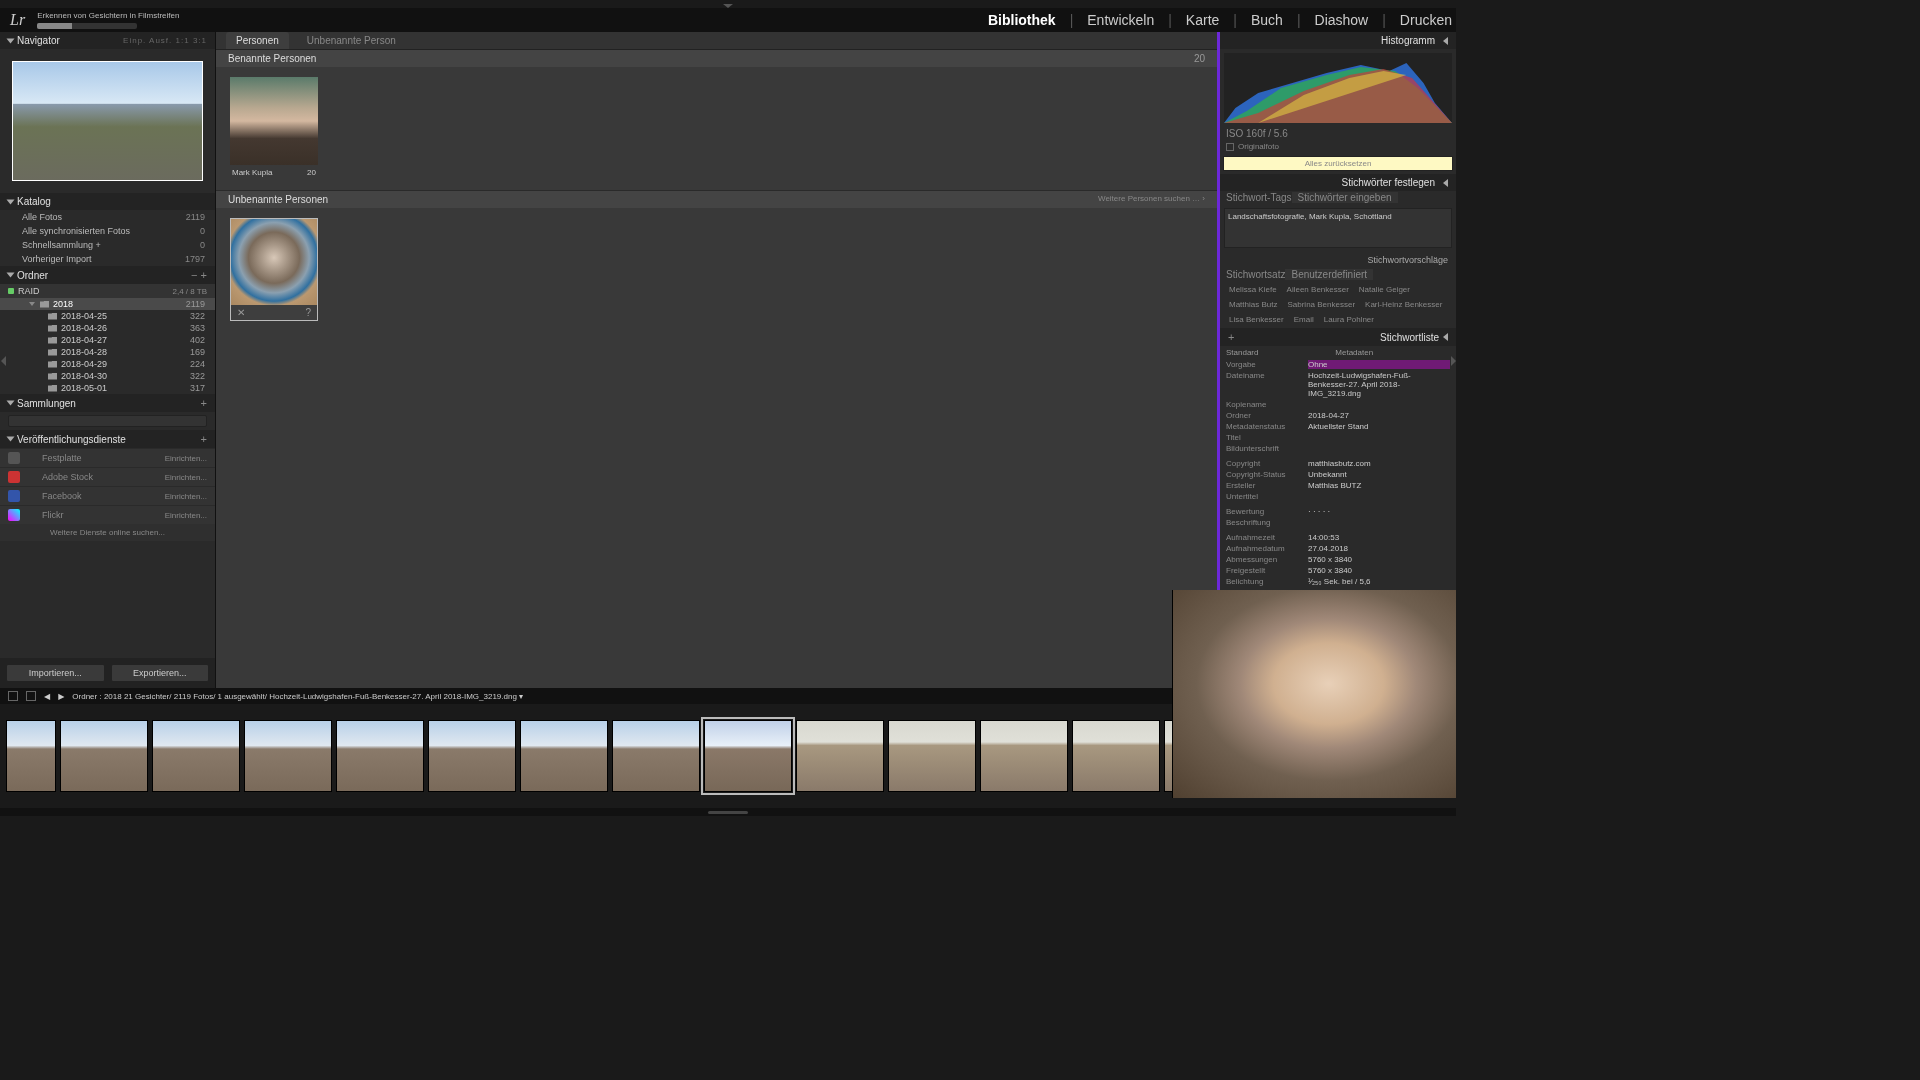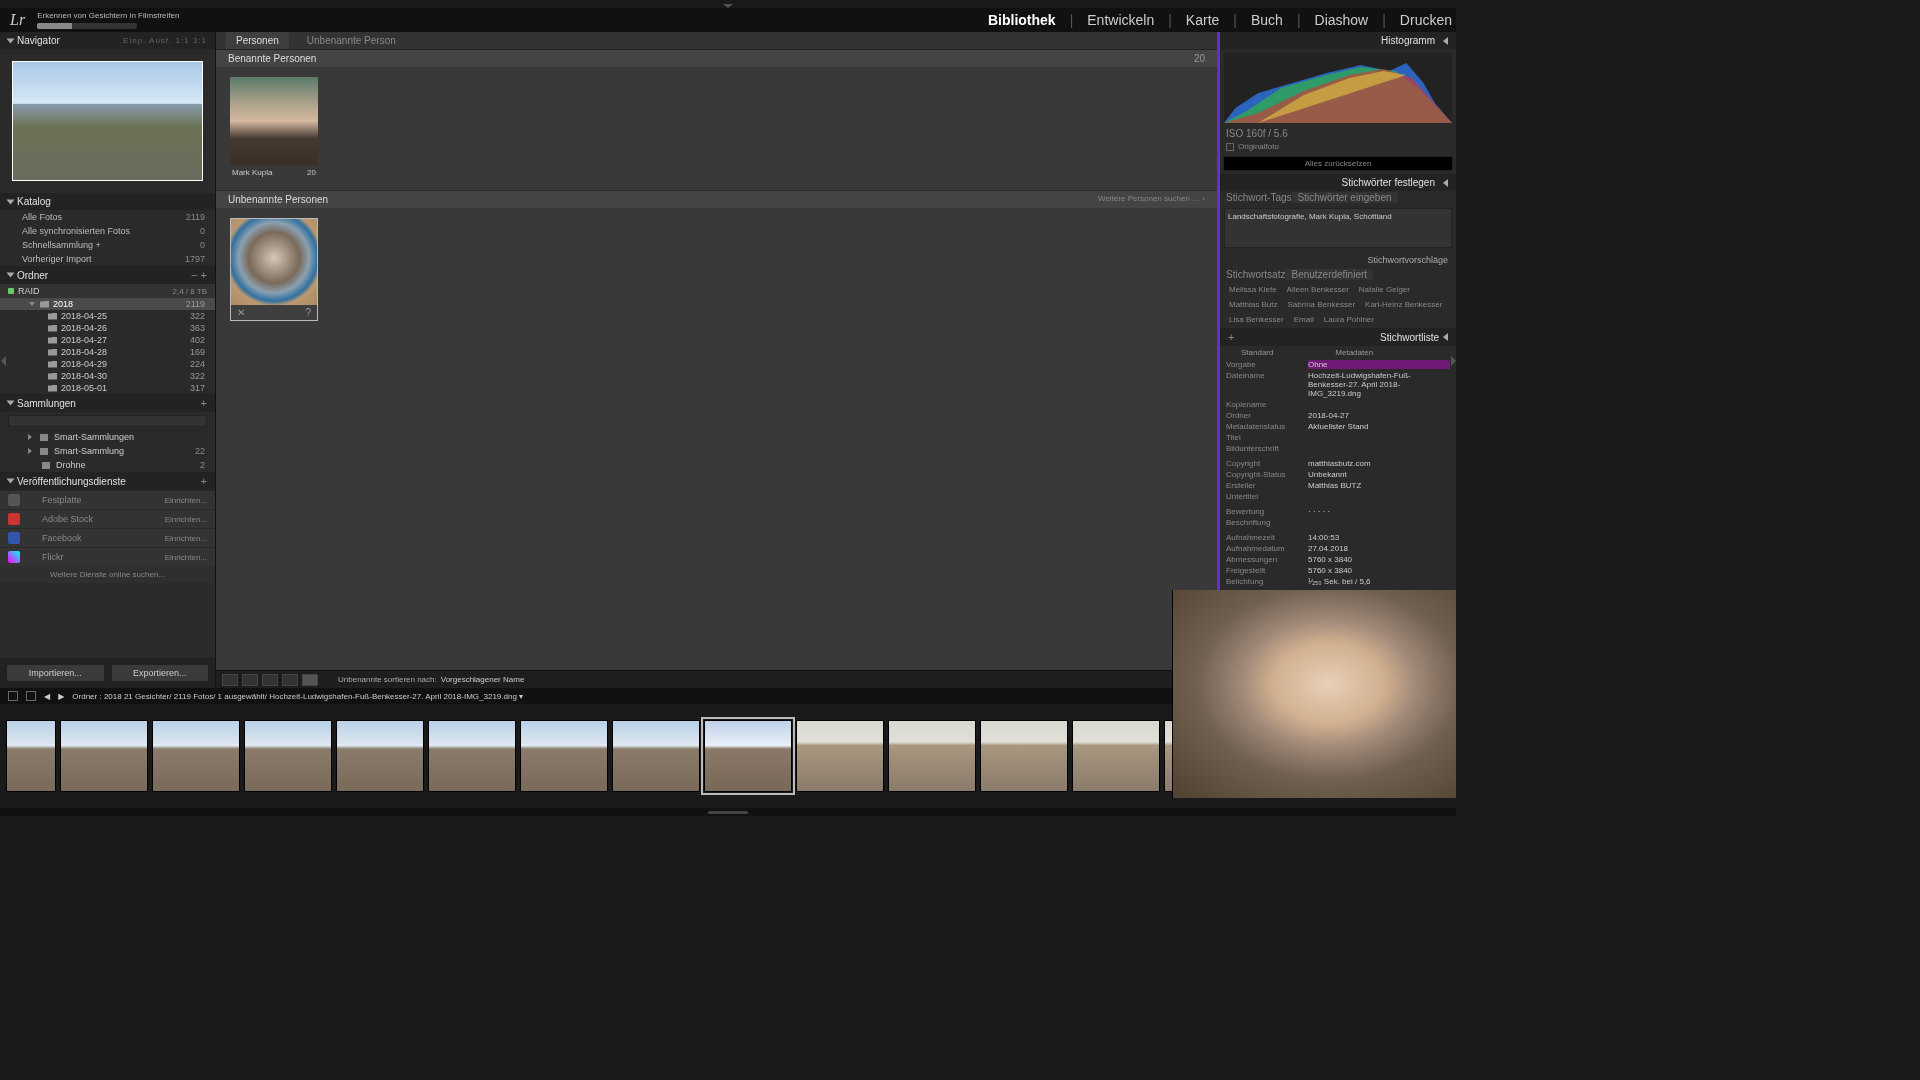--- a/index.html
+++ b/index.html
@@ -85,24 +85,24 @@
   
   .histo{height:70px;margin:4px;background:#222;position:relative;display:flex;align-items:flex-end;justify-content:center}
   .histo svg{width:100%;height:100%}
   .meta-row{display:flex;font-size:8px;color:#aaa;padding:1px 6px}
   .meta-row .lab{width:82px;color:#888;padding-right:6px}
   .meta-row .val{flex:1;color:#ccc}
   .tiny{font-size:10px;color:#888;padding:1px 6px;display:flex;justify-content:flex-start}
   .kw-field{background:#333;margin:4px;padding:3px;font-size:8px;color:#ccc;border:1px solid #222;min-height:40px}
   .kw-chips{display:flex;flex-wrap:wrap;gap:4px;padding:3px 6px;font-size:8px;color:#888}
   .chip{padding:1px 3px}
-  .reset-btn{background:#000000;border:1px solid #222;color:#888;font-size:8px;padding:2px;margin:3px;text-align:center}
+  .reset-btn{background:#fef9c3;border:1px solid #222;color:#888;font-size:8px;padding:2px;margin:3px;text-align:center}
   .check-row{font-size:8px;color:#888;padding:2px 6px;display:flex;align-items:center;gap:4px}
   .check{width:8px;height:8px;border:1px solid #666;display:inline-block}
-  .std-row{display:flex;justify-content:space-between;padding:2px 21px;font-size:8px;background:#2a2a2a;color:#999}
+  .std-row{display:flex;justify-content:space-between;padding:2px 6px;font-size:8px;background:#2a2a2a;color:#999}
   
   .pathbar{height:16px;background:#111;display:flex;align-items:center;padding:0 8px;font-size:8px;color:#ccc;gap:8px}
   .pathbar .ico{width:10px;height:10px;border:1px solid #666;display:inline-block}
   
   .filmstrip{height:104px;background:#1a1a1a;display:flex;align-items:center;padding:4px 6px;gap:4px;overflow:hidden}
   .fs-item{width:88px;height:72px;background:linear-gradient(to bottom,#b8d0e8 0%,#e0e8f0 35%,#8a7a6a 40%,#7a6a5a 100%);flex-shrink:0;border:1px solid #000}
   .fs-item.sel{outline:2px solid #bbb;outline-offset:1px;background:linear-gradient(to bottom,#c0d0e8 0%,#e8f0f8 35%,#8a7868 40%,#786858 100%)}
   .fs-item.land{background:linear-gradient(to bottom,#d8d8d0 0%,#e0e0d8 30%,#a89880 35%,#8a7a6a 100%)}
   
   .webcam{position:absolute;right:0;bottom:18px;width:284px;height:208px;background:#b0a090;z-index:50;border-left:1px solid #000}
@@ -235,39 +235,20 @@
     </div>
 
     <div class="ph">
         <span class="tri open"></span>
         <span class="title">Sammlungen</span>
         <span class="plus">+</span>
       </div>
     <div style="padding:3px 8px">
         <div style="height:12px;background:#333;border:1px solid #222;border-radius:2px"></div>
       </div>
-    <div class="coll">
-      <div class="row">
-          <span class="tri-s"></span>
-          <span class="box-icon"></span>
-          <span>Smart-Sammlungen</span>
-        </div>
-      <div class="row">
-          <span class="tri-s"></span>
-          <span class="box-icon"></span>
-          <span>Smart-Sammlung</span>
-          <span class="cnt">22</span>
-        </div>
-      <div class="row">
-          <span style="width:8px"></span>
-          <span class="box-icon"></span>
-          <span>Drohne</span>
-          <span class="cnt">2</span>
-        </div>
-    </div>
 
     <div class="ph">
         <span class="tri open"></span>
         <span class="title">Veröffentlichungsdienste</span>
         <span class="plus">+</span>
       </div>
     <div class="pub">
       <div class="row">
           <span class="icon hd"></span>
           <span>Festplatte</span>
@@ -320,30 +301,20 @@
         <span class="more">Weitere Personen suchen …  ›</span>
       </div>
     <div class="section-body" style="flex:1;align-content:flex-start">
       <div class="unface">
         <div class="thumb"></div>
         <div class="ctrl">
           <span>✕</span>
           <span>?</span>
         </div>
       </div>
-    </div>
-    <div class="toolbar">
-      <span class="tb-btn"></span>
-      <span class="tb-btn"></span>
-      <span class="tb-btn"></span>
-      <span class="tb-btn"></span>
-      <span class="tb-btn active"></span>
-      <span style="width:12px"></span>
-      <span>Unbenannte sortieren nach:</span>
-      <span style="color:#ccc">Vorgeschlagener Name</span>
     </div>
   </div>
 
   <div class="panel right">
     <div class="ph">
         <span class="title" style="text-align:right">Histogramm</span>
         <span class="tri-left"></span>
       </div>
     <div class="histo">
       <svg viewBox="0 0 200 70" preserveAspectRatio="none">

